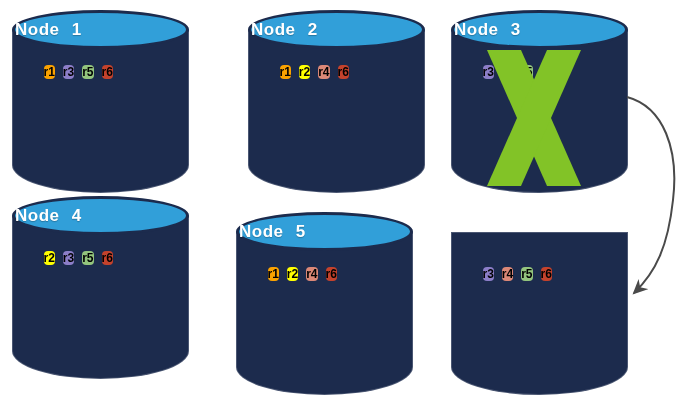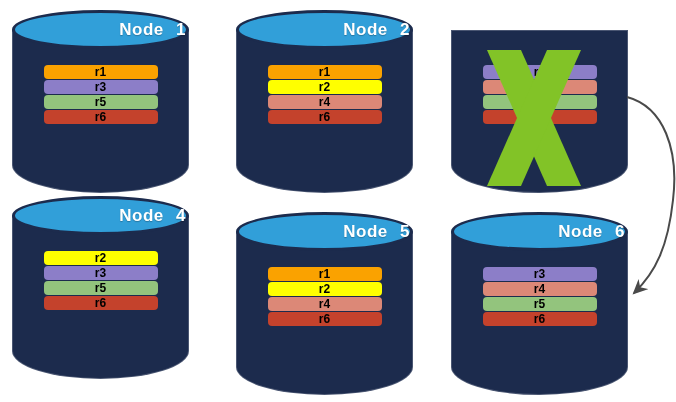--- a/index.html
+++ b/index.html
@@ -14,31 +14,31 @@
     border:1px solid rgba(130,140,160,0.45);
     border-radius:0 0 50% 50% / 0 0 28px 28px;
     box-sizing:border-box;
   }
   .cyl-top {
     position:absolute; top:0; left:0; width:177px; height:39px;
     background:var(--cyl-top);
     border:3px solid var(--cyl-body);
     border-radius:50%;
     box-sizing:border-box;
-    display:flex; align-items:center; justify-content:flex-end;
+    display:flex; align-items:center; justify-content:flex-start;
     z-index:2;
   }
   .node-title {
     color:var(--title-text); font-weight:bold; font-size:17px;
     word-spacing:7px; letter-spacing:0.5px; line-height:1;
     text-shadow:0 1px 1px rgba(0,0,0,0.25);
   }
   .bars {
     position:absolute; top:55px; left:50%; transform:translateX(-50%);
-    width:114px; display:flex; flex-direction:column; gap:1px; z-index:3;
+    width:114px; display:flex; flex-direction:row; gap:8px; z-index:3;
   }
   .bar {
     height:14px; border-radius:4px;
     display:flex; align-items:center; justify-content:center;
     font-weight:bold; font-size:12px; line-height:1;
     color:var(--bar-text);
   }
   .overlay {
     position:absolute; left:0; top:0; width:676px; height:402px;
     z-index:5; pointer-events:none;
@@ -63,21 +63,21 @@
         </div>
         <div class="bar" style="background: rgb(147, 196, 125);">
           <span>r5</span>
         </div>
         <div class="bar" style="background: rgb(196, 66, 44);">
           <span>r6</span>
         </div>
       </div>
   </div>
 
-  <div class="node" style="left:236px; top:10px;">
+  <div class="node" style="left:248px; top:10px;">
     <div class="cyl-body"></div>
     <div class="cyl-top">
       <span class="node-title">Node 2</span>
     </div>
     <div class="bars">
         <div class="bar" style="background: rgb(250, 162, 0);">
           <span>r1</span>
         </div>
         <div class="bar" style="background: rgb(255, 255, 0);">
           <span>r2</span>
@@ -86,20 +86,23 @@
           <span>r4</span>
         </div>
         <div class="bar" style="background: rgb(196, 66, 44);">
           <span>r6</span>
         </div>
       </div>
   </div>
 
   <div class="node" style="left:451px; top:10px;">
     <div class="cyl-body"></div>
+    <div class="cyl-top">
+      <span class="node-title">Node 3</span>
+    </div>
     <div class="bars">
         <div class="bar" style="background: rgb(140, 126, 200);">
           <span>r3</span>
         </div>
         <div class="bar" style="background: rgb(220, 136, 119);">
           <span>r4</span>
         </div>
         <div class="bar" style="background: rgb(147, 196, 125);">
           <span>r5</span>
         </div>
@@ -146,23 +149,20 @@
           <span>r4</span>
         </div>
         <div class="bar" style="background: rgb(196, 66, 44);">
           <span>r6</span>
         </div>
       </div>
   </div>
 
   <div class="node" style="left:451px; top:212px;">
     <div class="cyl-body"></div>
-    <div class="cyl-top">
-      <span class="node-title">Node 6</span>
-    </div>
     <div class="bars">
         <div class="bar" style="background: rgb(140, 126, 200);">
           <span>r3</span>
         </div>
         <div class="bar" style="background: rgb(220, 136, 119);">
           <span>r4</span>
         </div>
         <div class="bar" style="background: rgb(147, 196, 125);">
           <span>r5</span>
         </div>

